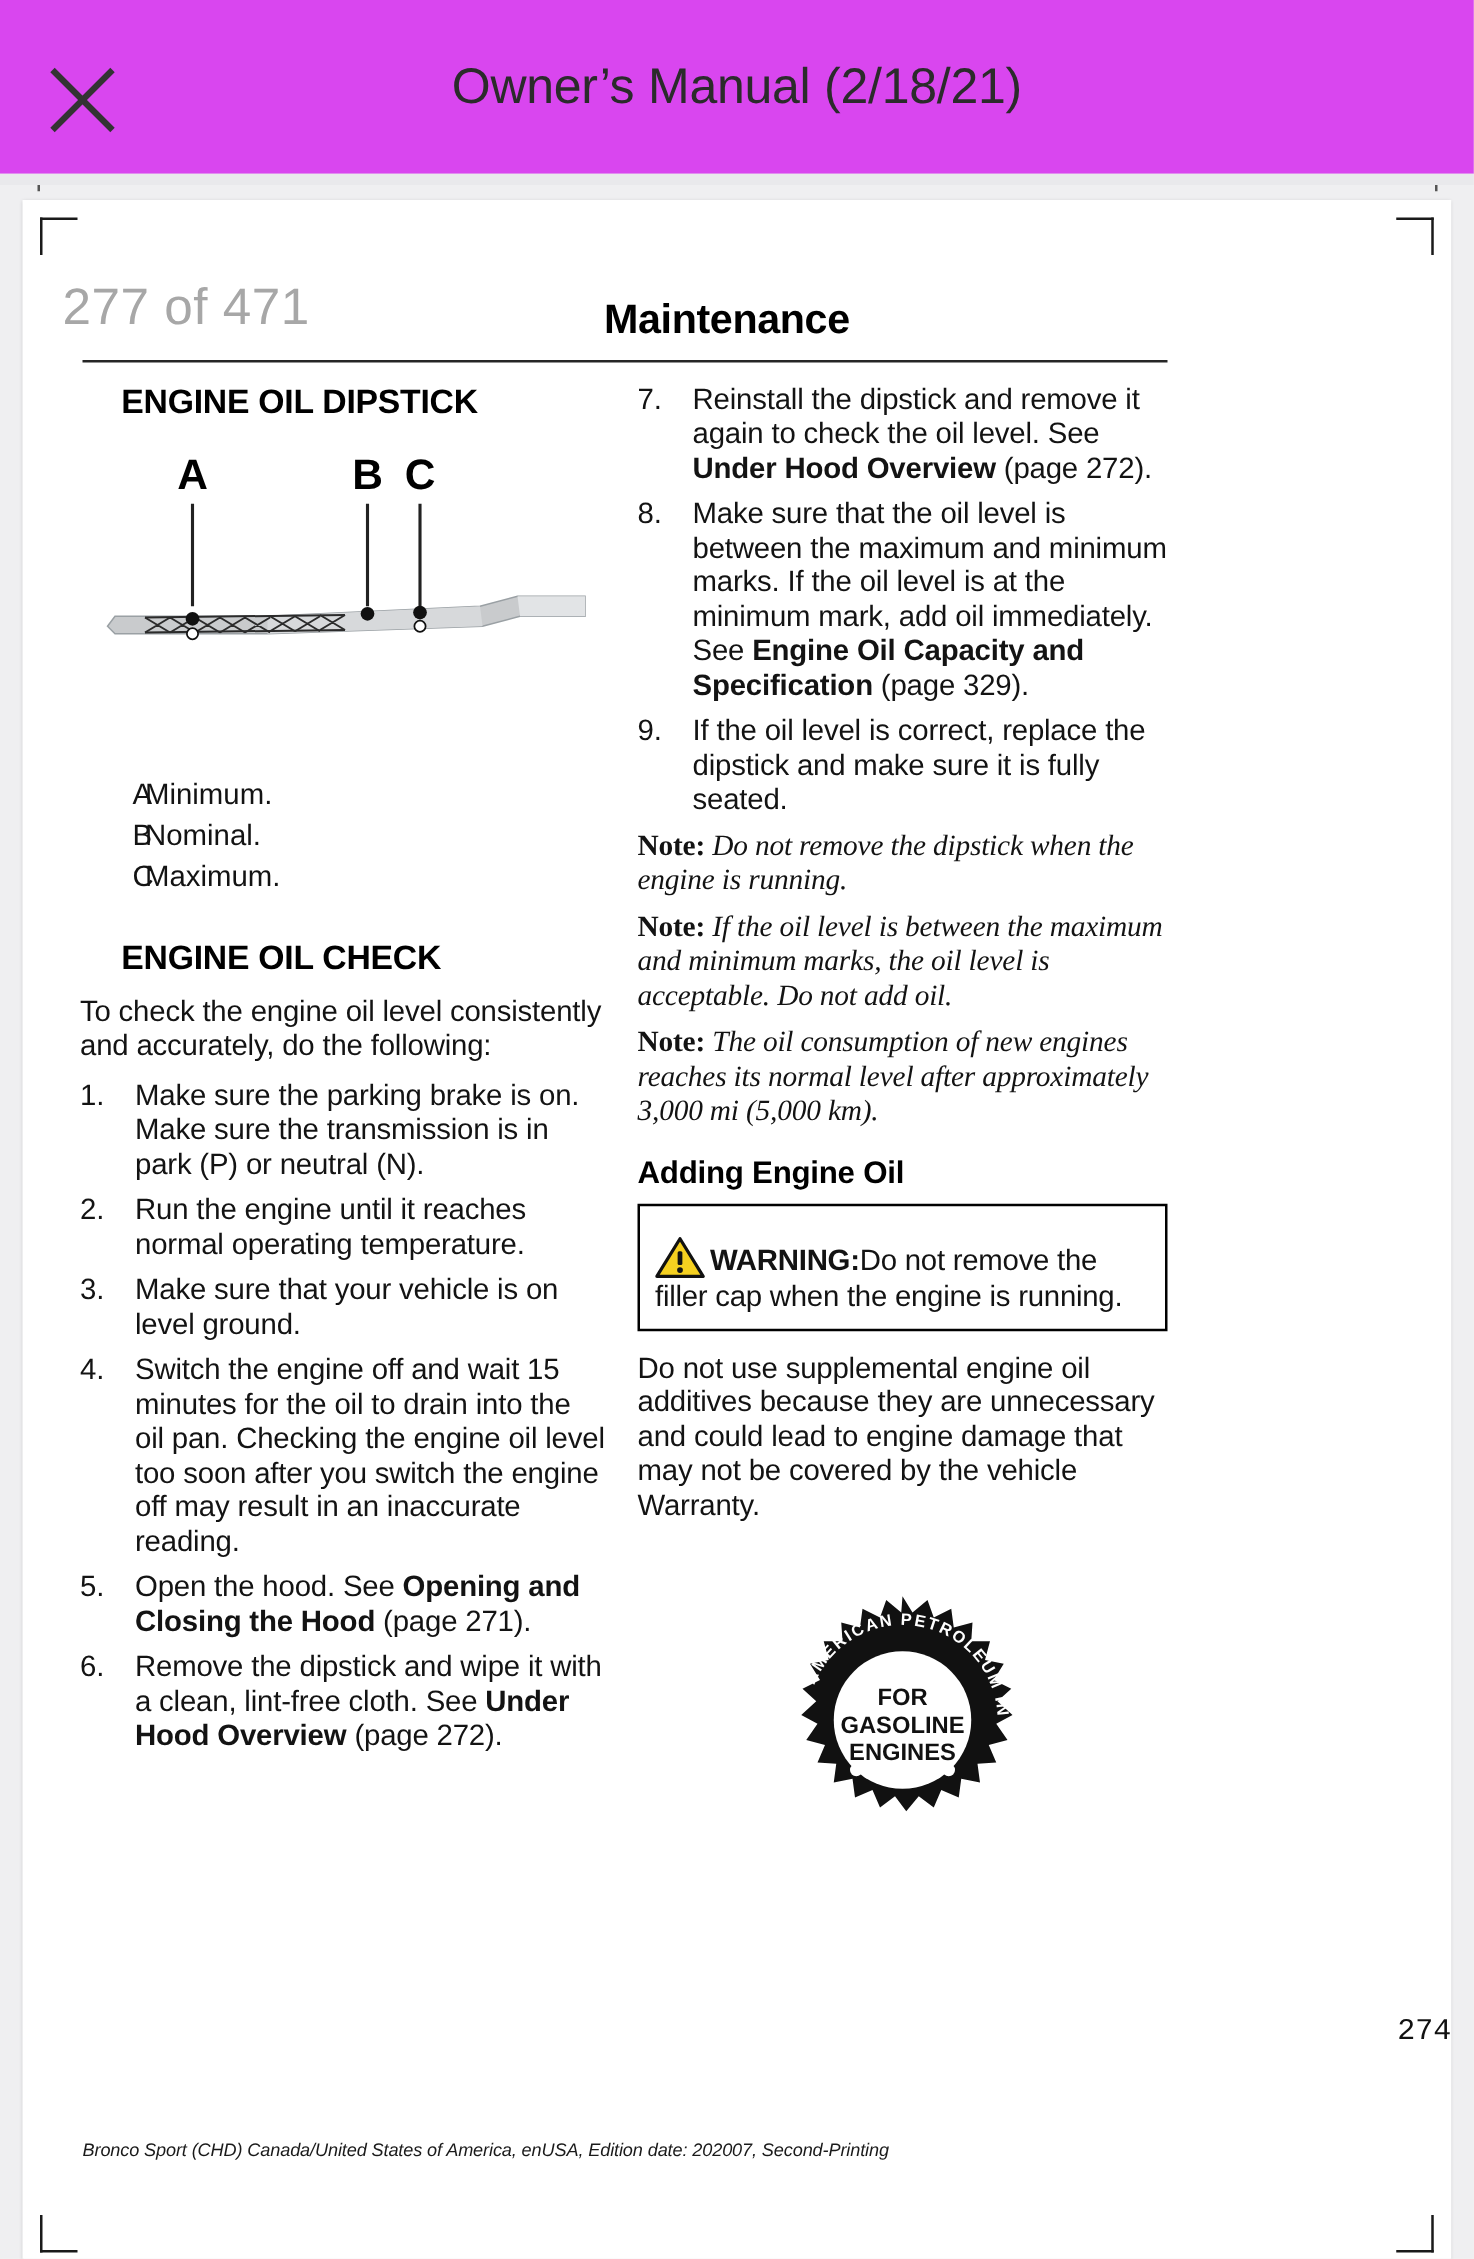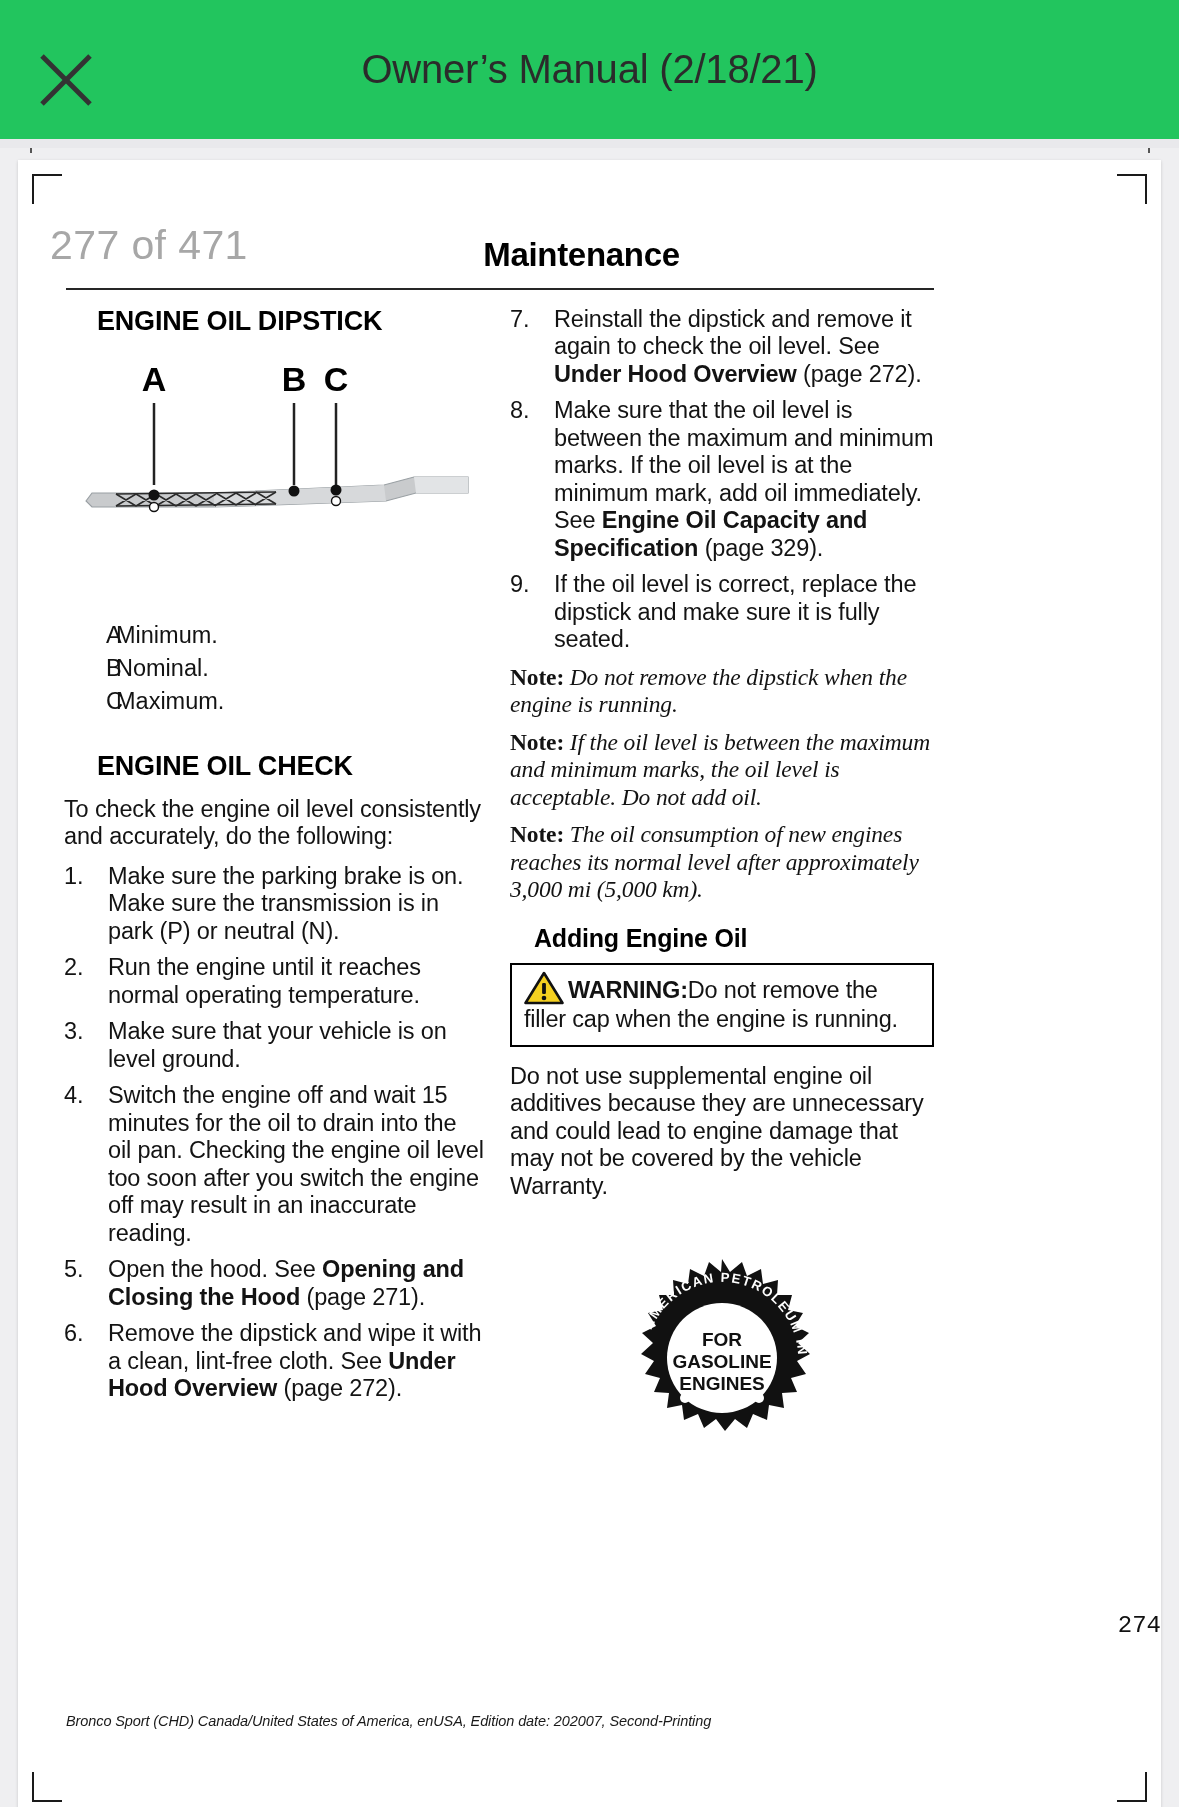--- a/index.html
+++ b/index.html
@@ -7,21 +7,21 @@
     width: 1179px; height: 1807px;
     background: #efeff1;
     font-family: "Liberation Sans", sans-serif;
     overflow: hidden;
   }
 
   
   .appbar {
     position: absolute; left: 0; top: 0;
     width: 1179px; height: 139px;
-    background: #22c55e;
+    background: #d946ef;
     display: flex; align-items: center;
   }
   .close-btn {
     position: absolute; left: 32px; top: 46px;
     width: 68px; height: 68px;
     display: flex; align-items: center; justify-content: center;
     cursor: pointer;
   }
   .close-btn svg { display: block; }
   .appbar-title {
@@ -86,21 +86,20 @@
   .col-left  { position: absolute; left: 46px;  top: 0; width: 420px; }
   .col-right { position: absolute; left: 492px; top: 0; width: 424px; }
 
   h2.sec {
     font-size: 27px; font-weight: 700; color: #000;
     letter-spacing: -0.2px; margin-bottom: 6px; margin-left: 33px;
   }
   h3.sub {
     font-size: 25px; font-weight: 700; color: #000;
     letter-spacing: -0.2px;
-    margin-left: 24px;
   }
 
   p.body, li.body {
     font-size: 23.5px; line-height: 1.17; color: #131313;
     letter-spacing: -0.15px;
   }
   .b { font-weight: 700; }
   .i { font-style: italic; }
 
   
@@ -122,21 +121,21 @@
   .legend-row { display: flex; margin-bottom: 6px; font-size: 23.5px; color: #131313; }
   .legend-key { width: 52px; padding-left: 42px; }
   .legend-val { flex: 1; }
 
   
   p.note { margin-top: 10px; font-family: Liberation Serif, serif; }
 
   
   .warnbox {
     border: 2px solid #000;
-    padding: 6px 12px 12px 12px;
+    padding: 24px 12px 12px 12px;
     margin-top: 10px;
     display: block;
   }
   .warn-inner { font-size: 23.5px; line-height: 1.2; color: #131313; letter-spacing: -0.2px; }
   .warn-tri {
     display: inline-block; vertical-align: -7px;
     width: 40px; height: 34px; margin-right: 4px;
   }
 
   

